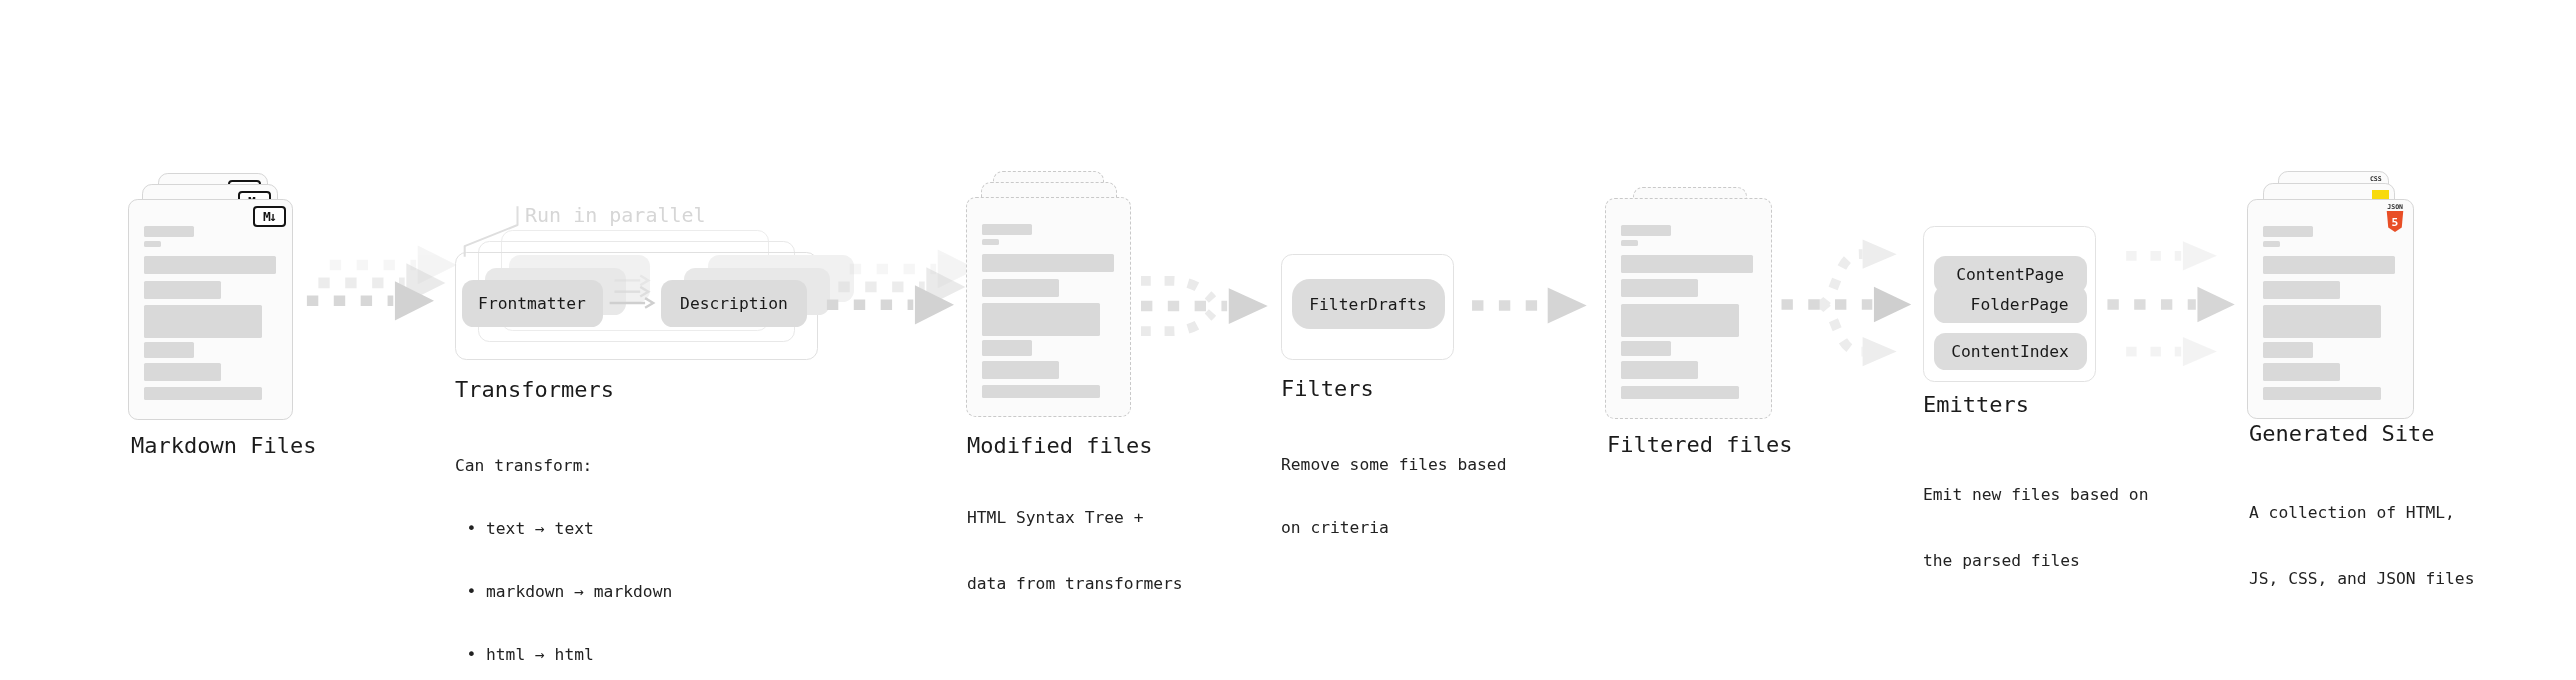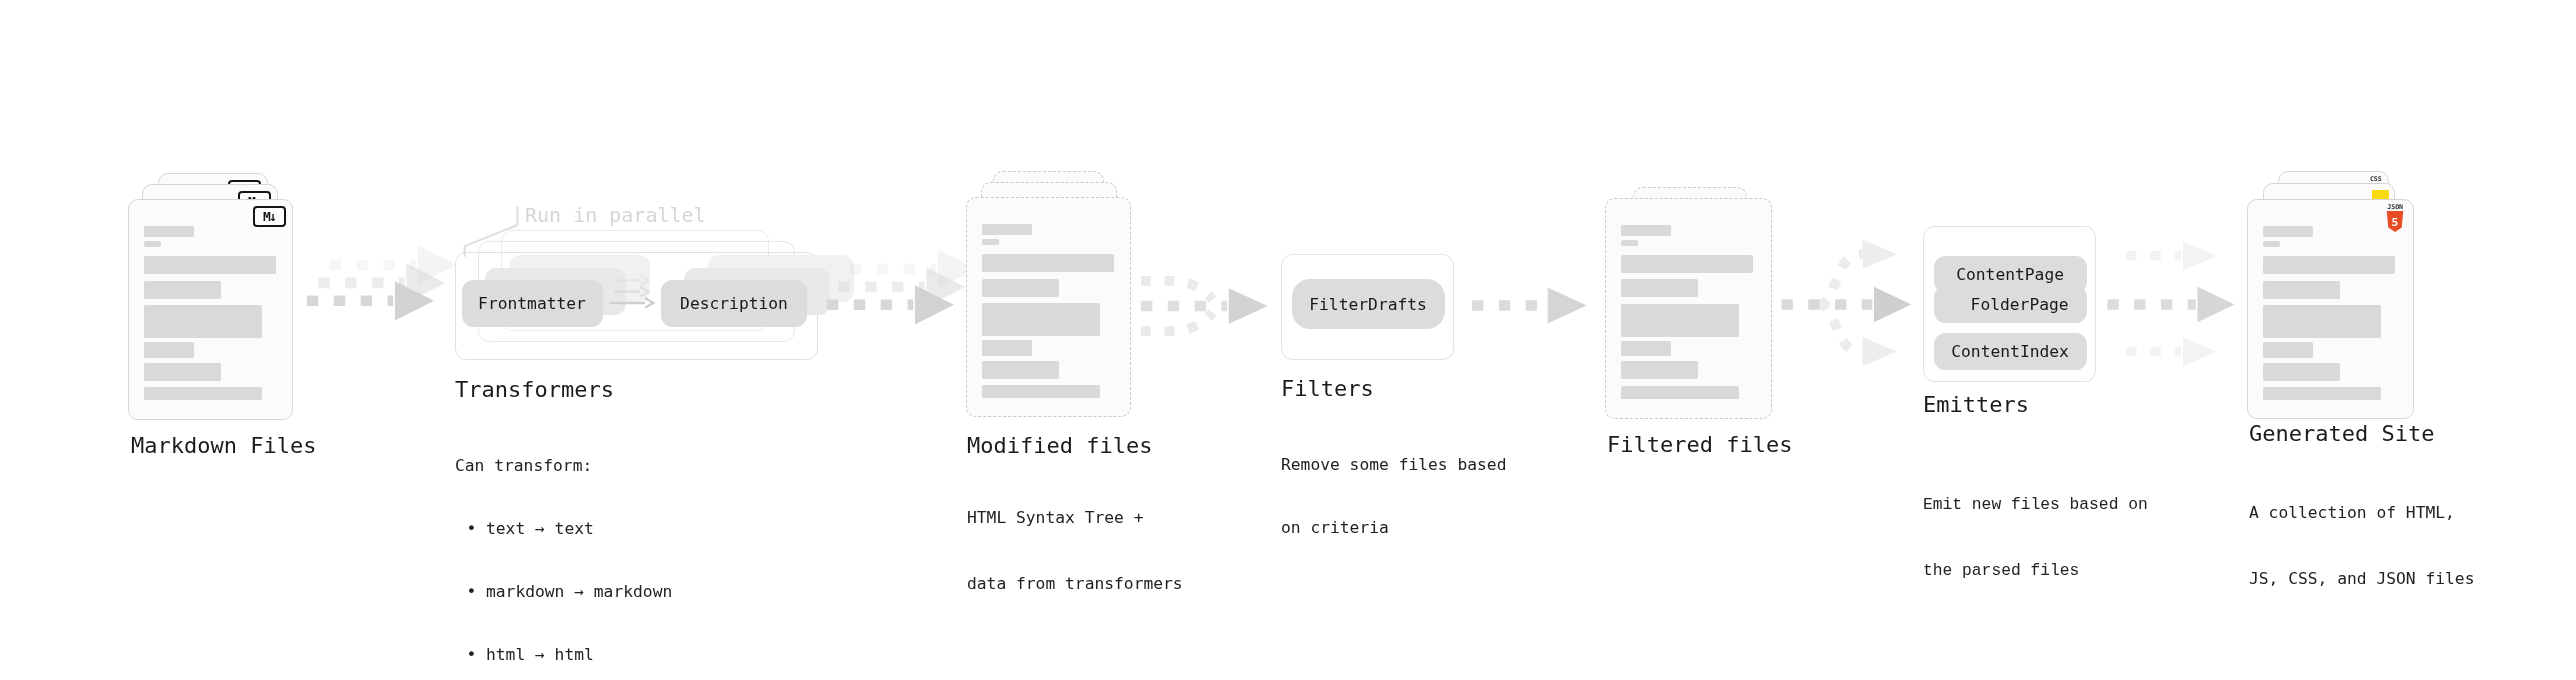--- a/index.html
+++ b/index.html
@@ -222,21 +222,21 @@
     <polygon points="118,60 164,82 118,104" fill="#cfcfcf"></polygon>
   </svg>
 
   <div class="abs" style="left:1923px;top:226px;width:173px;height:156px;">
     <div class="obox" style="left:0;top:0;width:173px;height:156px;"></div>
     <div class="chip" style="left:10.6px;top:11.4px;width:153px;height:37px;margin-top:19px;">ContentPage</div>
     <div class="chip" style="left:10.6px;top:60px;width:153px;height:37px;padding-left:19px;">FolderPage</div>
     <div class="chip" style="left:10.6px;top:107px;width:153px;height:37px;">ContentIndex</div>
   </div>
   <div class="title" style="left:1923px;top:392px;">Emitters</div>
-  <div class="desc" style="left:1923px;top:450px;line-height:22px;font-family:Liberation Mono, monospace;">
+  <div class="desc" style="left:1923px;top:440px;line-height:22px;">
     <div>Emit new files based on</div>
     <div>the parsed files</div>
   </div>
 
   <svg style="left:2103px;top:238px;" width="137" height="133" viewBox="0 0 168 164">
     <g opacity="0.5">
       <line x1="28" y1="22" x2="96" y2="22" stroke="#e9e9e9" stroke-width="12" stroke-dasharray="13 17"></line>
       <polygon points="98,4 140,22 98,40" fill="#e9e9e9"></polygon>
     </g>
     <g>

